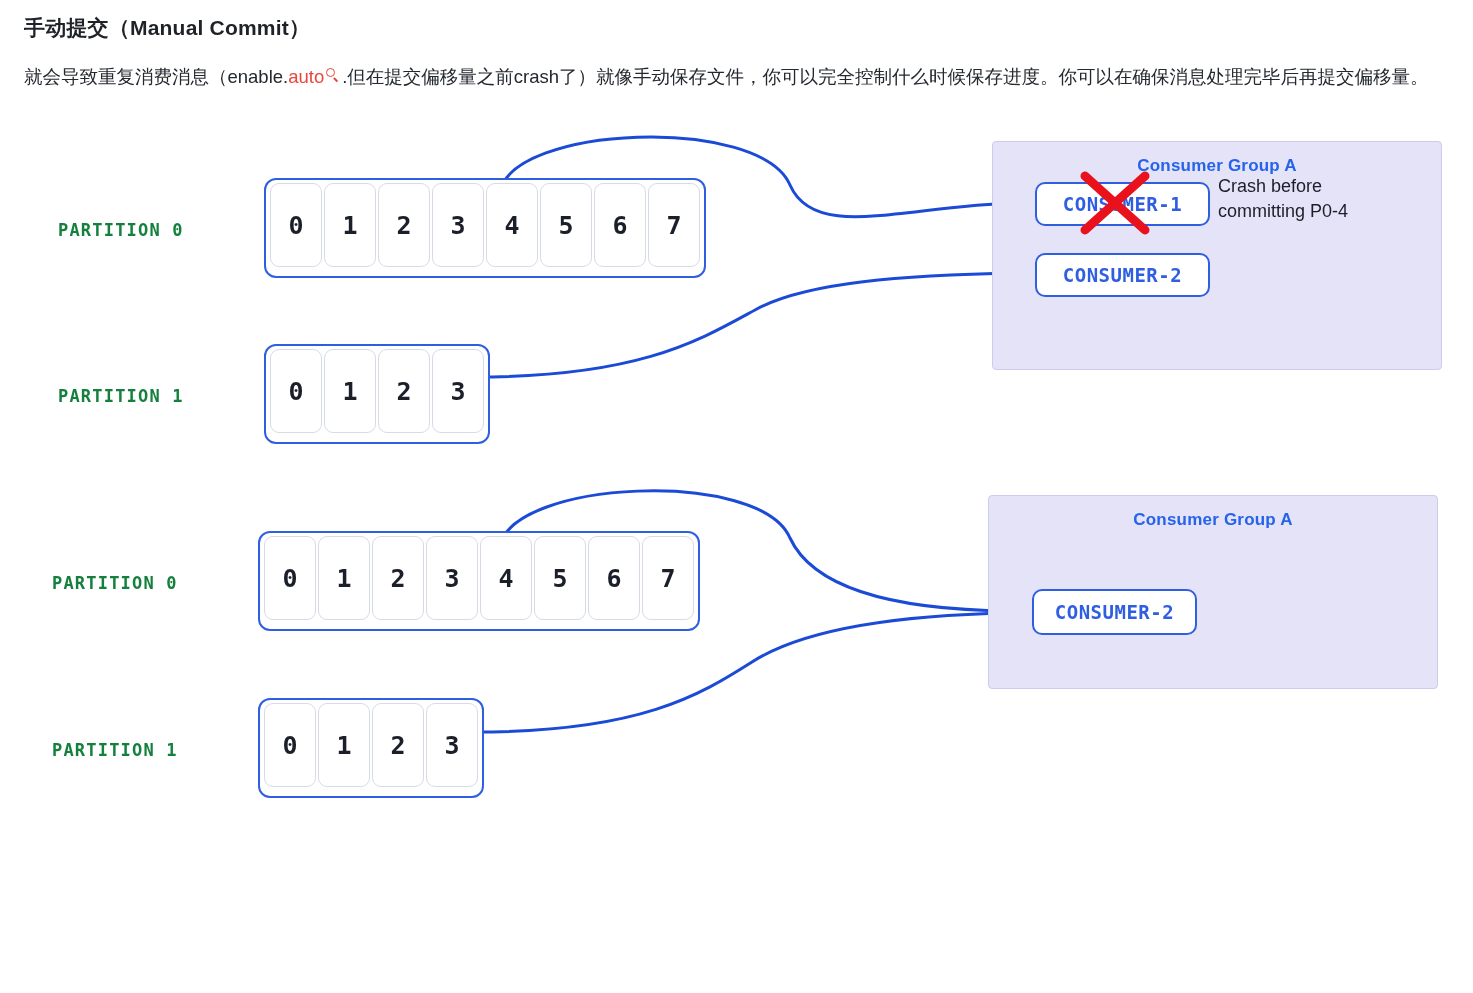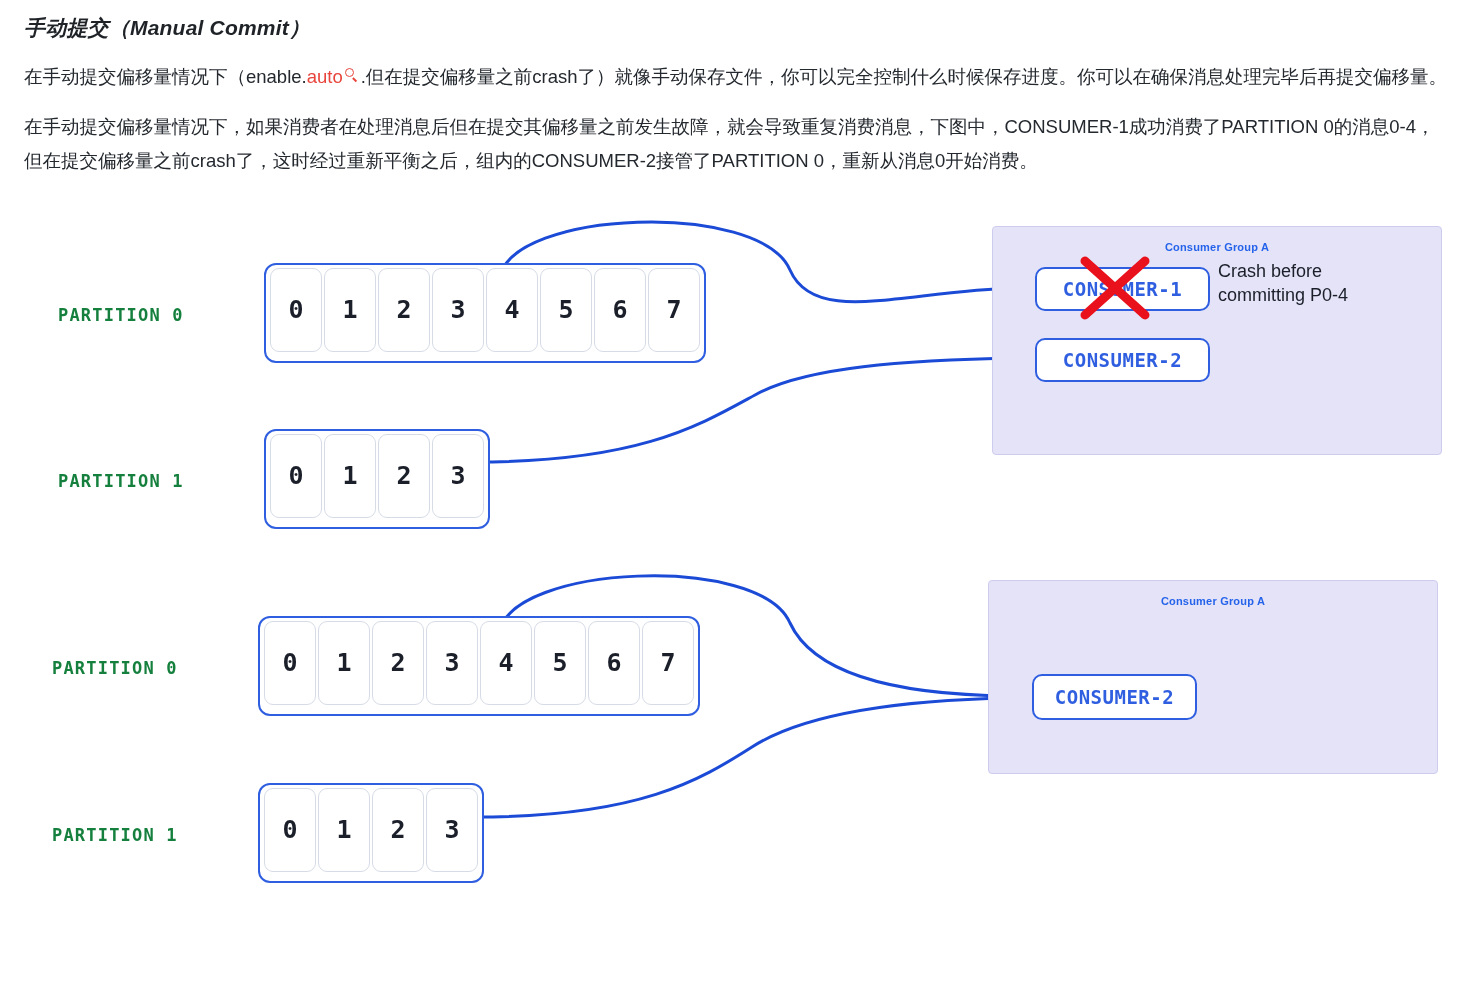--- a/index.html
+++ b/index.html
@@ -20,21 +20,20 @@
   .article {
     padding: 14px 24px 0 24px;
     box-sizing: border-box;
   }
   .heading {
     font-size: 21px;
     font-weight: bold;
     color: #1f2328;
     margin: 0 0 18px 0;
     letter-spacing: 0.2px;
-    font-style: italic;
   }
   .para {
     font-size: 18.5px;
     line-height: 1.85;
     color: #24292f;
     margin: 0 0 16px 0;
     max-width: 1430px;
   }
   .kw-red {
     color: #e8453c;
@@ -121,21 +120,21 @@
     background: #e4e3f7;
     border: 1.5px solid #cdccef;
     border-radius: 4px;
     box-sizing: border-box;
   }
   .group-title {
     position: absolute;
     left: 0; right: 0;
     top: 14px;
     text-align: center;
-    font-size: 11px;
+    font-size: 17px;
     font-weight: bold;
     color: #2563eb;
     letter-spacing: 0.2px;
   }
   .consumer {
     position: absolute;
     border: 2.5px solid #2f5fe0;
     border-radius: 10px;
     background: #ffffff;
     font-family: "DejaVu Sans Mono", monospace;
@@ -159,23 +158,22 @@
     position: absolute;
     pointer-events: none;
   }
 </style>
 </head>
 <body>
 
 <div class="article">
   <div class="heading">手动提交（Manual Commit）</div>
 
-  <p class="para"><span>在手动提交偏移量情况下（enable.</span><span class="kw-red">auto</span><span class="search-glyph"><span class="ring"></span><span class="stem"></span></span><span>.但在提交偏移量之前crash了）就像手动保存文件，你可以完全控制什么时候保存进度。你可以在确保消息处理完毕后再提交偏移量。</span></p>
-
-  <p class="para">在手动提交偏移量情况下，如果消费者在处理消息后但在提交其偏移量之前发生故障，就会导致重复消费消息，下图中，CONSUMER-1成功消费了PARTITION 0的消息0-4，但在提交偏移量之前crash了，这时经过重新平衡之后，组内的CONSUMER-2接管了PARTITION 0，重新从消息0开始消费。</p>
+  <p class="para"><span>就会导致重复消费消息（enable.</span><span class="kw-red">auto</span><span class="search-glyph"><span class="ring"></span><span class="stem"></span></span><span>.但在提交偏移量之前crash了）就像手动保存文件，你可以完全控制什么时候保存进度。你可以在确保消息处理完毕后再提交偏移量。</span></p>
+
 </div>
 
 <div class="diagram">
 
   <svg class="links" viewBox="0 0 1473 700">
     <defs>
       <marker id="arrow" markerWidth="9" markerHeight="9" refX="7" refY="4.5" orient="auto">
         <path d="M0,0 L9,4.5 L0,9 z" fill="#1b4ad6"></path>
       </marker>
     </defs>

